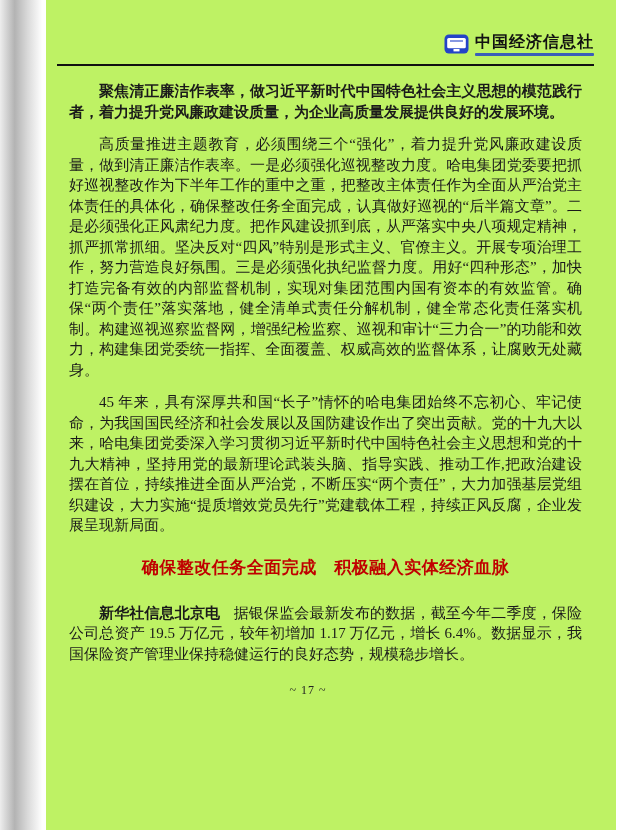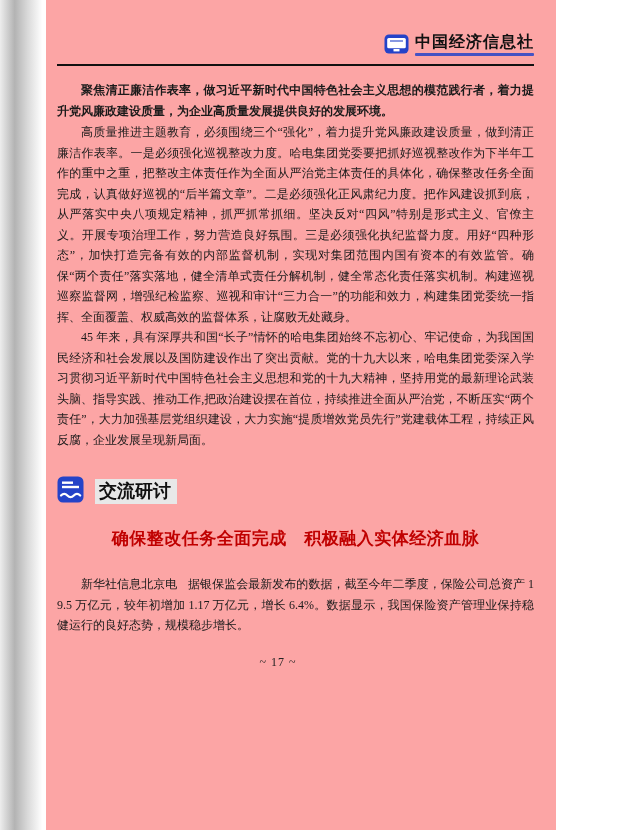--- a/index.html
+++ b/index.html
@@ -1,19 +1,19 @@
 <!DOCTYPE html>
 <html><head>
 <meta charset="utf-8">
 <style>
   html,body{margin:0;padding:0;background:#ffffff;}
   .page{
     position:relative;
-    width:556px;height:830px;
-    background:#fca5a5;
+    width:616px;height:830px;
+    background:#bef264;
     overflow:hidden;
     font-family:"Liberation Serif","DejaVu Serif",serif;
     color:#1a1a1a;
     box-sizing:border-box;
   }
   .scan-edge{
     position:absolute;left:0;top:0;bottom:0;width:46px;
     background:linear-gradient(90deg,#ededed 0%,#b3b3b3 32%,#d9d9d9 60%,#ffffff 92%);
     pointer-events:none;
   }
@@ -26,21 +26,21 @@
   .logo-icon{display:block;margin-top:1px;}
   .logo-text-wrap{display:flex;flex-direction:column;align-items:stretch;}
   .logo-text{
     font-family:"Liberation Sans","DejaVu Sans",sans-serif;
     font-weight:bold;font-size:16px;letter-spacing:1px;color:#111;line-height:1.1;
   }
   .logo-subline{height:3px;margin-top:2px;background:#2443c8;opacity:.85;border-radius:1px;}
   .header-rule{height:2px;background:#111;margin:6px 22px 0 57px;}
   main{margin:14px 22px 0 57px;}
   p{
-    margin:0;font-size:12px;line-height:20.5px;
+    margin:12px;font-size:15px;line-height:20.5px;
     text-align:justify;text-indent:2em;
     word-break:break-all;
   }
   p.lead{
     font-family:"Liberation Sans","DejaVu Sans",sans-serif;
     font-weight:bold;line-height:21px;
   }
   .section-head{
     margin-top:26px;
     display:flex;align-items:center;gap:11px;
@@ -54,21 +54,21 @@
   .article-title{
     margin:20px 0 0 0;
     font-family:"Liberation Sans","DejaVu Sans",sans-serif;
     font-weight:bold;font-size:17px;
     color:#c00000;
     text-align:center;letter-spacing:.5px;
   }
   p.last{margin-top:24px;}
   .dateline{
     font-family:"Liberation Sans","DejaVu Sans",sans-serif;
-    font-weight:normal;margin-right:.9em;
+    font-weight:bold;margin-right:.9em;
   }
   footer{
     margin-top:19px;text-align:center;
     font-size:12px;color:#222;letter-spacing:1px;
   }
 </style>
 </head>
 <body>
 
 <div class="page">
@@ -94,31 +94,20 @@
 
   <div class="header-rule"></div>
 
   <main>
 
     <p class="lead">聚焦清正廉洁作表率，做习近平新时代中国特色社会主义思想的模范践行者，着力提升党风廉政建设质量，为企业高质量发展提供良好的发展环境。</p>
 
     <p>高质量推进主题教育，必须围绕三个“强化”，着力提升党风廉政建设质量，做到清正廉洁作表率。一是必须强化巡视整改力度。哈电集团党委要把抓好巡视整改作为下半年工作的重中之重，把整改主体责任作为全面从严治党主体责任的具体化，确保整改任务全面完成，认真做好巡视的“后半篇文章”。二是必须强化正风肃纪力度。把作风建设抓到底，从严落实中央八项规定精神，抓严抓常抓细。坚决反对“四风”特别是形式主义、官僚主义。开展专项治理工作，努力营造良好氛围。三是必须强化执纪监督力度。用好“四种形态”，加快打造完备有效的内部监督机制，实现对集团范围内国有资本的有效监管。确保“两个责任”落实落地，健全清单式责任分解机制，健全常态化责任落实机制。构建巡视巡察监督网，增强纪检监察、巡视和审计“三力合一”的功能和效力，构建集团党委统一指挥、全面覆盖、权威高效的监督体系，让腐败无处藏身。</p>
     <p>45 年来，具有深厚共和国“长子”情怀的哈电集团始终不忘初心、牢记使命，为我国国民经济和社会发展以及国防建设作出了突出贡献。党的十九大以来，哈电集团党委深入学习贯彻习近平新时代中国特色社会主义思想和党的十九大精神，坚持用党的最新理论武装头脑、指导实践、推动工作,把政治建设摆在首位，持续推进全面从严治党，不断压实“两个责任”，大力加强基层党组织建设，大力实施“提质增效党员先行”党建载体工程，持续正风反腐，企业发展呈现新局面。</p>
 
-    <div class="section-head">
-      <span class="section-icon">
-        <svg width="27" height="27" viewBox="0 0 27 27" xmlns="http://www.w3.org/2000/svg">
-          <rect x="0.5" y="0.5" width="26" height="26" rx="5.5" fill="#2443c8"></rect>
-          <rect x="5" y="5.5" width="11" height="2.4" fill="#ffffff"></rect>
-          <rect x="5" y="9.8" width="17" height="2.4" fill="#ffffff"></rect>
-          <path d="M4 19.5 q3.2 -3.4 6.4 0 q3.2 3.4 6.4 0 q3.2 -3.4 6.4 0" fill="none" stroke="#ffffff" stroke-width="2.2" stroke-linecap="round"></path>
-        </svg>
-      </span>
-      <span class="section-label">交流研讨</span>
-    </div>
 
     <h2 class="article-title">确保整改任务全面完成　积极融入实体经济血脉</h2>
 
     <p class="last"><span class="dateline">新华社信息北京电</span><span>据银保监会最新发布的数据，截至今年二季度，保险公司总资产 19.5 万亿元，较年初增加 1.17 万亿元，增长 6.4%。数据显示，我国保险资产管理业保持稳健运行的良好态势，规模稳步增长。</span></p>
 
   </main>
 
   <footer>
     <span>~ 17 ~</span>
   </footer>

